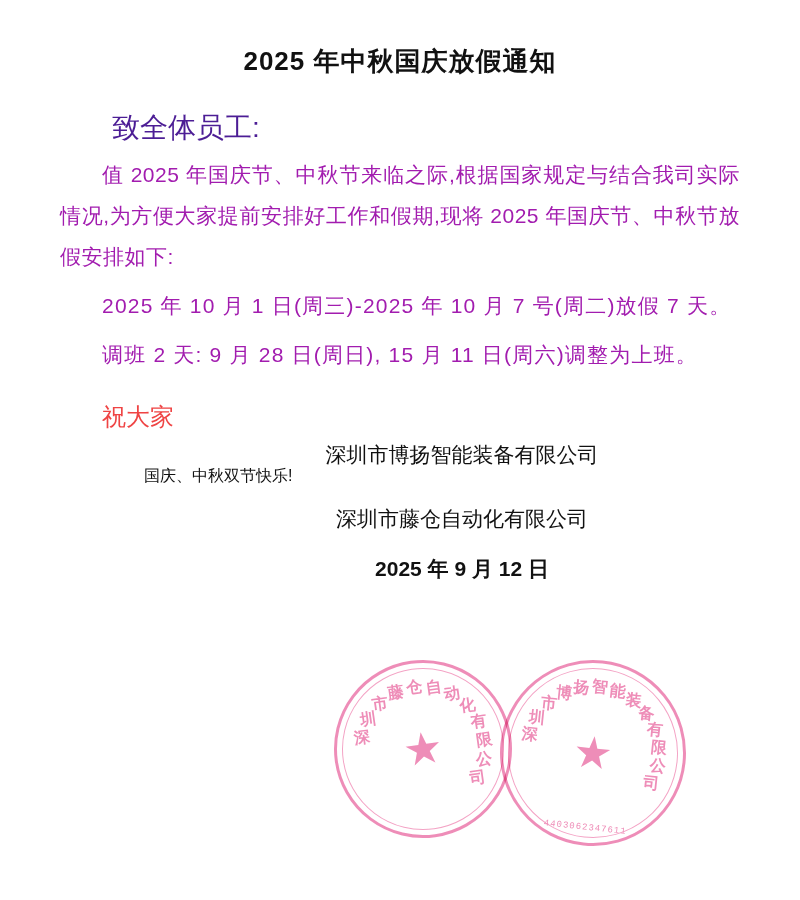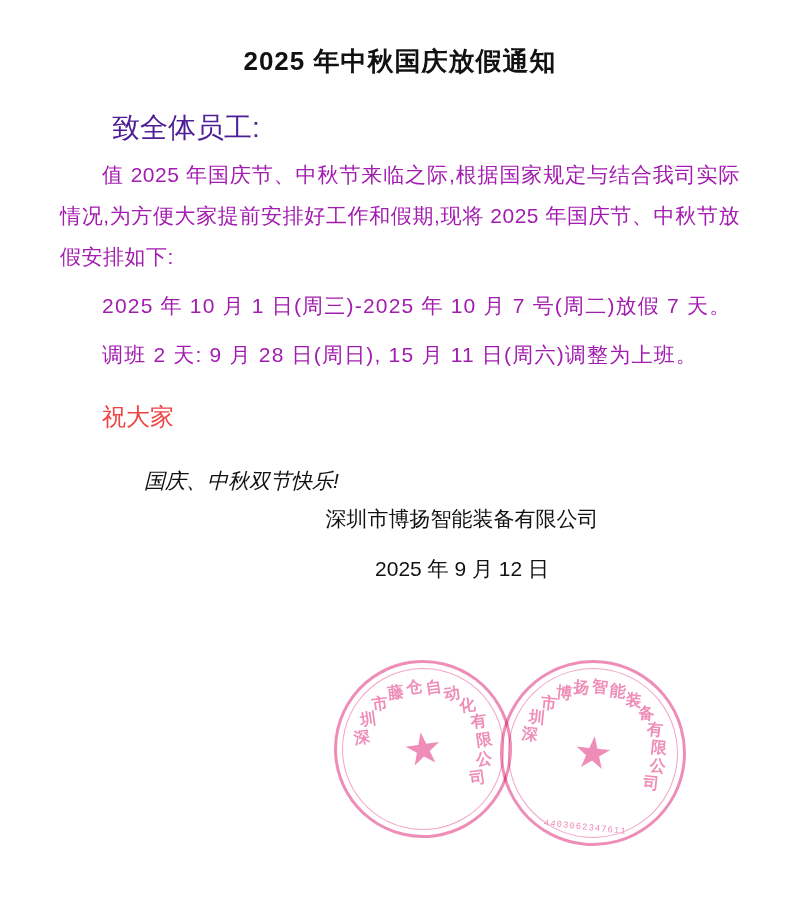--- a/index.html
+++ b/index.html
@@ -49,26 +49,25 @@
     letter-spacing: 1.2px;
   }
   .para-wish {
     font-size: 24px;
     line-height: 1.9;
     margin: 18px 0 0 0;
     text-indent: 42px;
     color: #ef4444;
   }
   .para-wish2 {
-    font-size: 21px;
+    font-size: 16px;
     line-height: 1.9;
     margin: 22px 0 0 0;
     text-indent: 84px;
     color: #111;
-    font-style: italic;
   }
   .sign-block {
     position: absolute;
     right: 108px;
     bottom: 48px;
     width: 460px;
     text-align: center;
   }
   .sign-line {
     font-size: 21px;
@@ -78,20 +77,21 @@
     z-index: 3;
     margin-top: 27px;
   }
   .sign-date {
     font-size: 21px;
     line-height: 1.75;
     margin-top: 14px;
     color: #111;
     position: relative;
     z-index: 3;
+    font-weight: bold;
   }
   
   .stamp {
     position: absolute;
     border-radius: 50%;
     border: 3px solid #e8619c;
     opacity: 0.72;
     z-index: 2;
     mix-blend-mode: multiply;
   }
@@ -215,16 +215,17 @@
       <div class="stamp-ch" style="transform: translate(-50%,-50%) rotate(112deg) translateY(-66px) rotate(-112deg);">司</div>
     </div>
     <div class="stamp-star">
         <span>★</span>
       </div>
     <div class="stamp-bottom">4403062347611</div>
   </div>
 
   <div class="sign-block">
     <div class="sign-line">深圳市博扬智能装备有限公司</div>
+    <div class="sign-line">深圳市藤仓自动化有限公司</div>
     <div class="sign-date">2025 年 9 月 12 日</div>
   </div>
 
 </div>
 
 </body></html>

